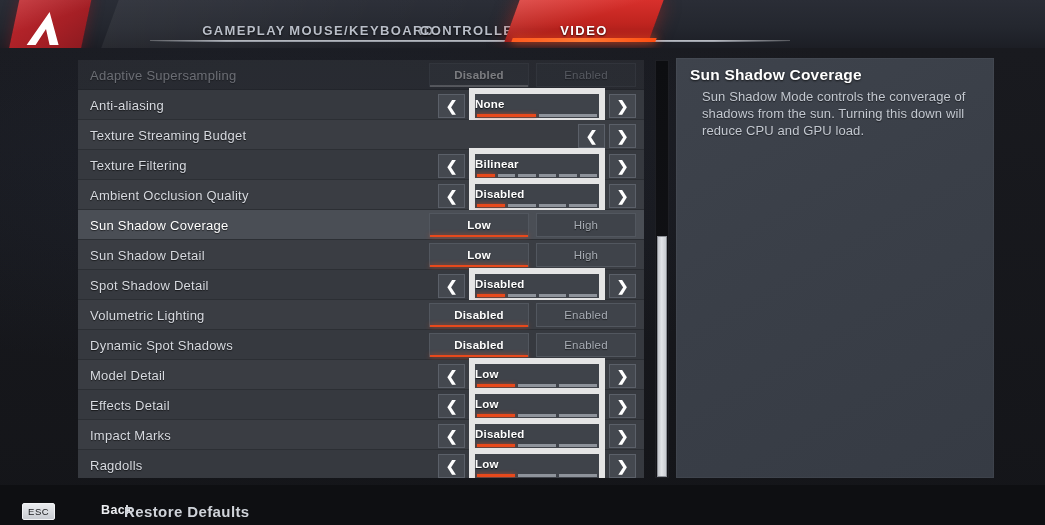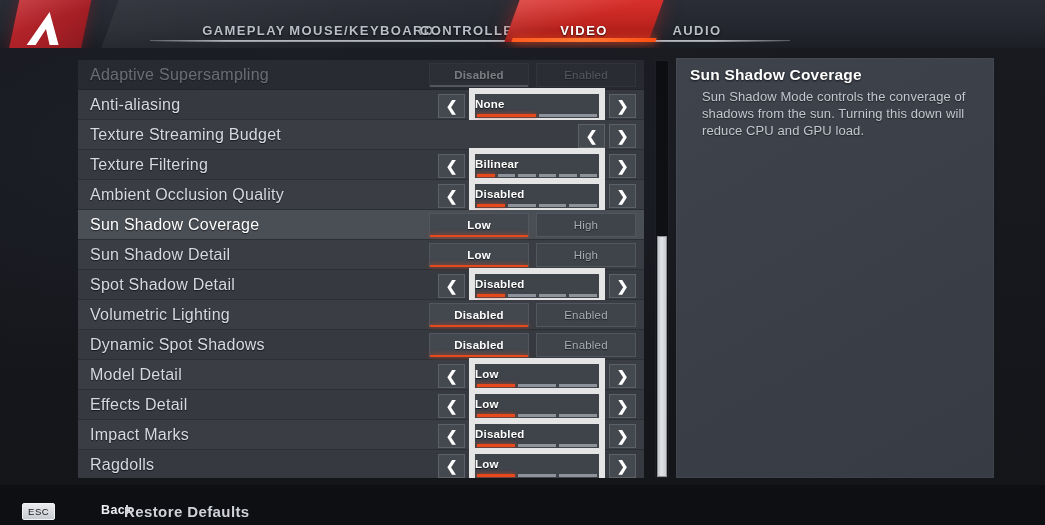--- a/index.html
+++ b/index.html
@@ -88,21 +88,21 @@
     position:relative; height:30px; width:566px;
     background:#3a3d43;
     border-bottom:1px solid #2c2f34;
     display:flex; align-items:center;
   }
   .row.alt { background:#36393f; }
   .row.selected { background:#4a4e55; }
   .row.ghost { opacity:0.42; }
   .row-label {
     position:absolute; left:12px; top:50%; transform:translateY(-50%);
-    color:#d7dae0; font-size:16px; letter-spacing:0.25px;
+    color:#d7dae0; font-size:13px; letter-spacing:0.25px;
     text-shadow:0 1px 1px rgba(0,0,0,0.6);
   }
   .row.selected .row-label { color:#ffffff; }
 
   
   .ctrl { position:absolute; right:8px; top:3px; height:25px; display:flex; align-items:center; gap:4px; }
   .arrow {
     width:27px; height:24px; background:#44484f;
     border:1px solid #5b6069;
     display:flex; align-items:center; justify-content:center;
@@ -203,21 +203,20 @@
       <path d="M24 22 L29 33 L24 29 L19 33 Z" fill="#a51f25"></path>
     </svg>
 
     <div class="tabs" id="tabs">
         <div class="tab" style="left: 196px; width: 96px;">GAMEPLAY</div>
         <div class="tab" style="left: 300px; width: 124px;">MOUSE/KEYBOARD</div>
         <div class="tab" style="left: 418px; width: 108px;">CONTROLLER</div>
         <div class="tab-hi" style="left: 512px; width: 144px;"></div>
         <div class="tab-hi-underline" style="left: 512px; width: 144px; top: 38px;"></div>
         <div class="tab active" style="left: 536px; width: 96px;">VIDEO</div>
-        <div class="tab" style="left: 650px; width: 94px;">AUDIO</div>
       </div>
   </div>
 
   <div class="bodybg"></div>
 
   <div class="list" id="settings-list">
       <div class="row ghost">
         <div class="row-label">Adaptive Supersampling</div>
         <div class="toggle">
           <div class="tbtn on">Disabled</div>

